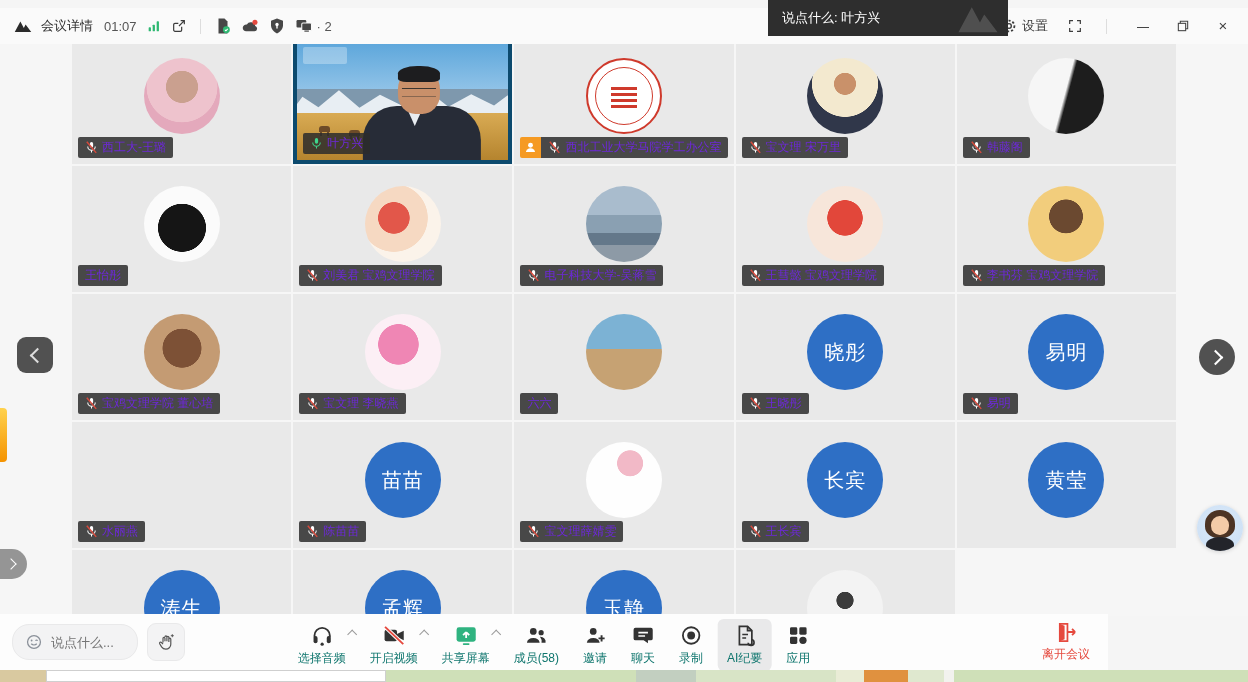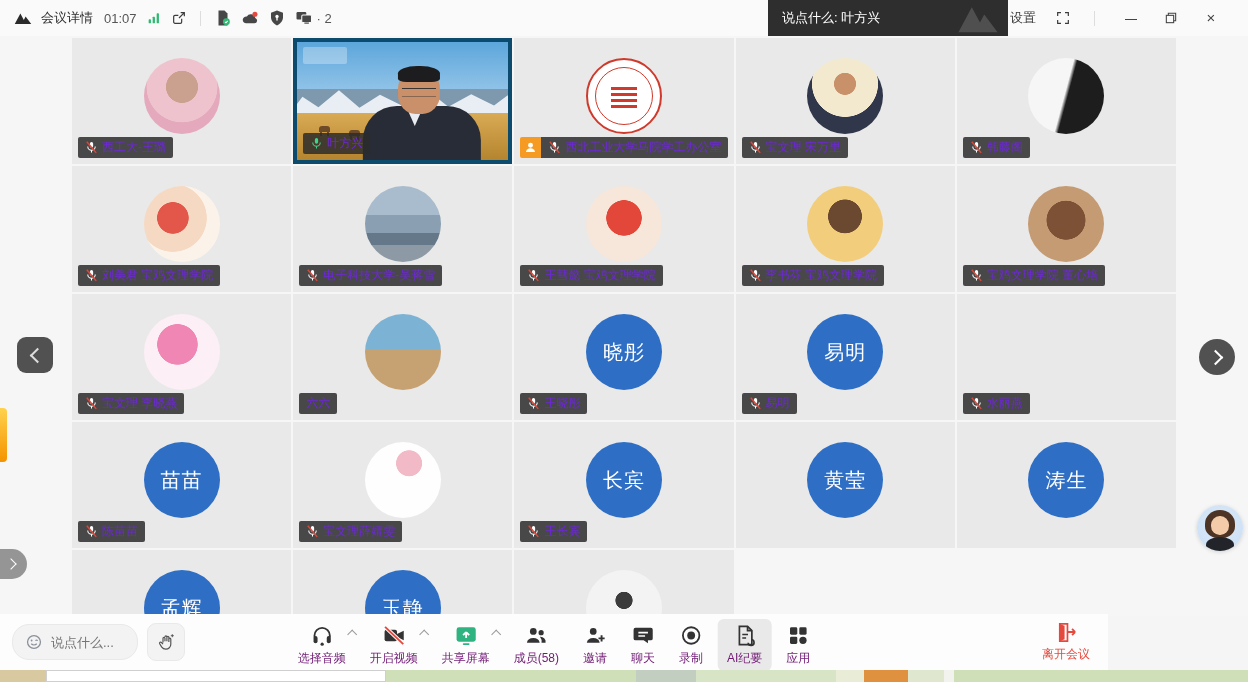--- a/index.html
+++ b/index.html
@@ -1,25 +1,25 @@
 <!DOCTYPE html>
 <html><head>
 <meta charset="utf-8">
 <style>
   html,body{margin:0;padding:0}
   body{width:1248px;height:682px;overflow:hidden;font-family:"Liberation Sans","DejaVu Sans",sans-serif;background:#f5f5f5}
   .app{position:relative;width:1248px;height:682px;background:#f5f5f5}
 
   
-  .titlebar{position:absolute;top:0;left:0;width:1248px;height:36px;background:#fafafa;display:flex;align-items:center;z-index:30}
+  .titlebar{position:absolute;top:8px;left:0;width:1248px;height:36px;background:#fafafa;display:flex;align-items:center;z-index:30}
   .tb-left{display:flex;align-items:center;gap:9px;padding-left:14px}
   .tb-text{font-size:13px;color:#2f2f2f}
   .tb-time{font-size:13px;color:#555;margin-left:2px}
   .tb-sep{width:1px;height:15px;background:#ddd;margin:0 4px}
-  .tb-right{margin-left:auto;display:flex;align-items:center;gap:19px;padding-right:24px}
+  .tb-right{margin-left:auto;display:flex;align-items:center;gap:19px;padding-right:12px}
   .tb-btn{display:flex;align-items:center;gap:4px;font-size:13px;color:#3c3c3c}
   .chev-down{width:6px;height:6px;border-left:1.5px solid #888;border-bottom:1.5px solid #888;transform:rotate(-45deg);margin-top:-3px}
   .win-btn{width:26px;text-align:center;color:#444;font-size:15px;line-height:36px}
   .win-min{display:inline-block;width:12px;height:0;border-top:1.6px solid #444;vertical-align:middle}
   .icon16{width:16px;height:16px}
   .icon18{width:18px;height:18px}
   .mon2{font-size:13px;color:#555;margin-left:2px}
 
   
   .toast{position:absolute;left:768px;top:0;width:240px;height:36px;background:#2e2e2e;color:#fff;display:flex;align-items:center;padding-left:14px;font-size:13px;z-index:40;box-sizing:border-box}
@@ -89,21 +89,21 @@
   
   .toolbar{position:absolute;left:0;top:614px;width:1108px;height:56px;background:#fdfdfd;z-index:20;display:flex;align-items:center}
   .tbar-left{display:flex;align-items:center;gap:9px;margin-left:12px}
   .chat-pill{height:34px;border-radius:17px;background:#f3f3f4;border:1px solid #e9e9ea;display:flex;align-items:center;gap:6px;padding:0 12px}
   .chat-pill input{border:0;outline:0;background:transparent;width:72px;font-size:13px;color:#9aa0a6;font-family:inherit}
   .hand-btn{width:36px;height:36px;border-radius:9px;background:#f3f3f4;border:1px solid #e9e9ea;display:flex;align-items:center;justify-content:center}
   .tbar-center{position:absolute;left:50%;top:5px;transform:translateX(-50%);display:flex;align-items:flex-start;gap:6px}
   .tc-item{position:relative;display:flex;flex-direction:column;align-items:center;gap:3px;padding:5px 9px 4px;border-radius:6px}
   .tc-item.active{background:#e9e9ea}
   .tc-icon{width:23px;height:23px}
-  .tc-label{font-size:12px;color:#701a75;white-space:nowrap}
+  .tc-label{font-size:12px;color:#0f766e;white-space:nowrap}
   .chev-up{position:absolute;right:-1px;top:12px;width:6px;height:6px;border-left:1.5px solid #9a9a9a;border-top:1.5px solid #9a9a9a;transform:rotate(45deg)}
   .tbar-right{margin-left:auto;margin-right:18px;display:flex;flex-direction:column;align-items:center;gap:2px}
   .tbar-right .tc-label{color:#e5493e}
 
   
   .desk{position:absolute;left:0;top:670px;width:1248px;height:12px;display:flex;z-index:25}
   .dseg{height:12px}
 
   svg{display:block}
   .hidden-defs{position:absolute;width:0;height:0;overflow:hidden}
@@ -372,20 +372,28 @@
         <div class="nameplate">
             <span class="np-pill">
               <svg class="mic">
                 <use href="#sym-mic-off"></use>
               </svg>
               <span>韩藤阁</span>
             </span>
           </div>
       </div>
 
+      <div class="tile">
+        <div class="avatar av-p6"></div>
+        <div class="nameplate">
+            <span class="np-pill">
+              <span>王怡彤</span>
+            </span>
+          </div>
+      </div>
 
       <div class="tile">
         <div class="avatar av-p7"></div>
         <div class="nameplate">
             <span class="np-pill">
               <svg class="mic">
                 <use href="#sym-mic-off"></use>
               </svg>
               <span>刘美君 宝鸡文理学院</span>
             </span>

